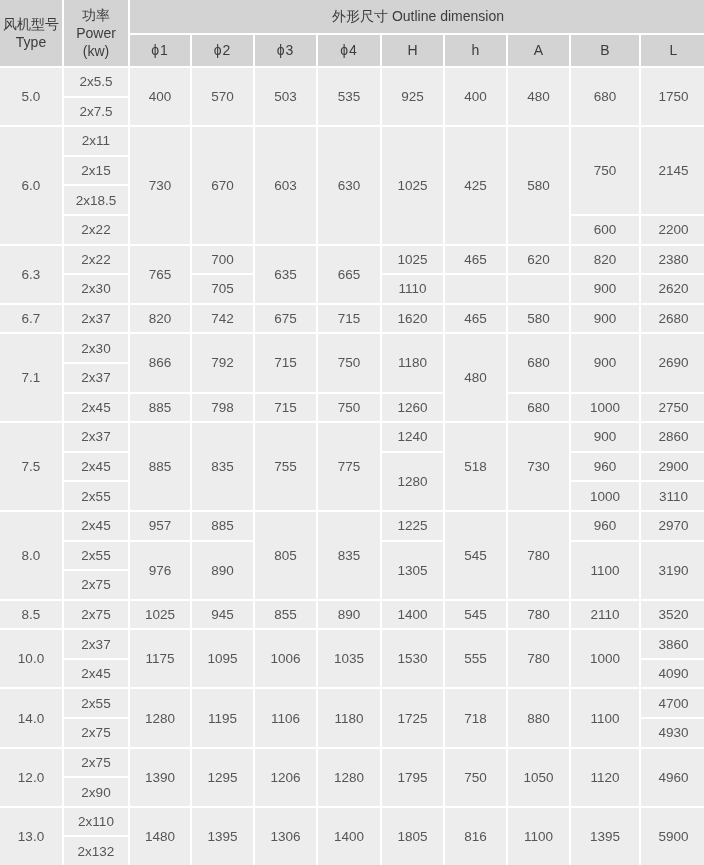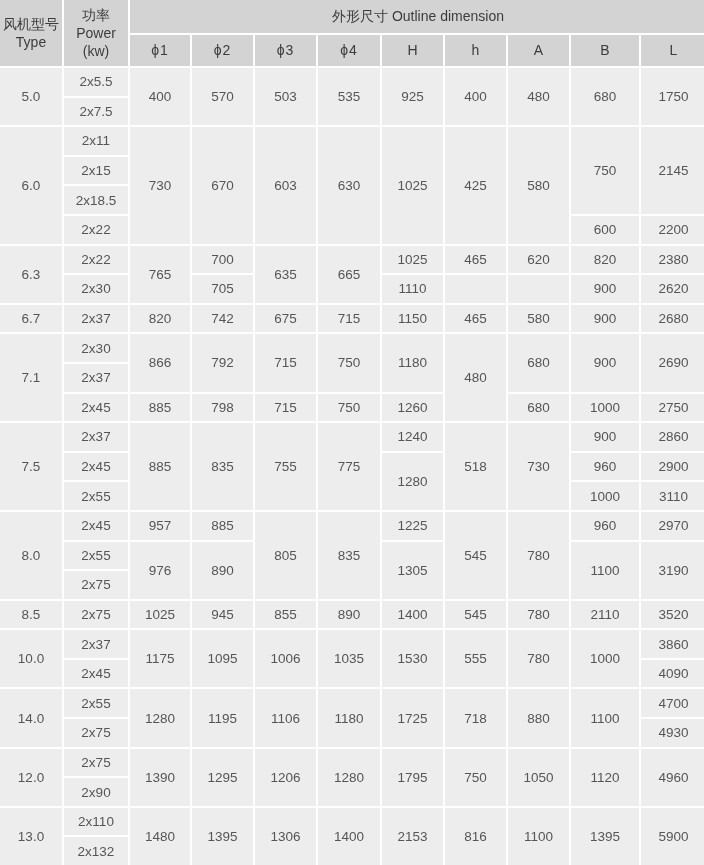--- a/index.html
+++ b/index.html
@@ -145,21 +145,21 @@
         <td>900</td>
         <td>2620</td>
       </tr>
       <tr>
         <td>6.7</td>
         <td>2x37</td>
         <td>820</td>
         <td>742</td>
         <td>675</td>
         <td>715</td>
-        <td>1150</td>
+        <td>1620</td>
         <td>465</td>
         <td>580</td>
         <td>900</td>
         <td>2680</td>
       </tr>
       <tr>
         <td rowspan="3">7.1</td>
         <td>2x30</td>
         <td rowspan="2">866</td>
         <td rowspan="2">792</td>
@@ -296,21 +296,21 @@
       <tr>
         <td>2x90</td>
       </tr>
       <tr>
         <td rowspan="2">13.0</td>
         <td>2x110</td>
         <td rowspan="2">1480</td>
         <td rowspan="2">1395</td>
         <td rowspan="2">1306</td>
         <td rowspan="2">1400</td>
-        <td rowspan="2">2153</td>
+        <td rowspan="2">1805</td>
         <td rowspan="2">816</td>
         <td rowspan="2">1100</td>
         <td rowspan="2">1395</td>
         <td rowspan="2">5900</td>
       </tr>
       <tr>
         <td>2x132</td>
       </tr>
     </tbody>
 </table>

